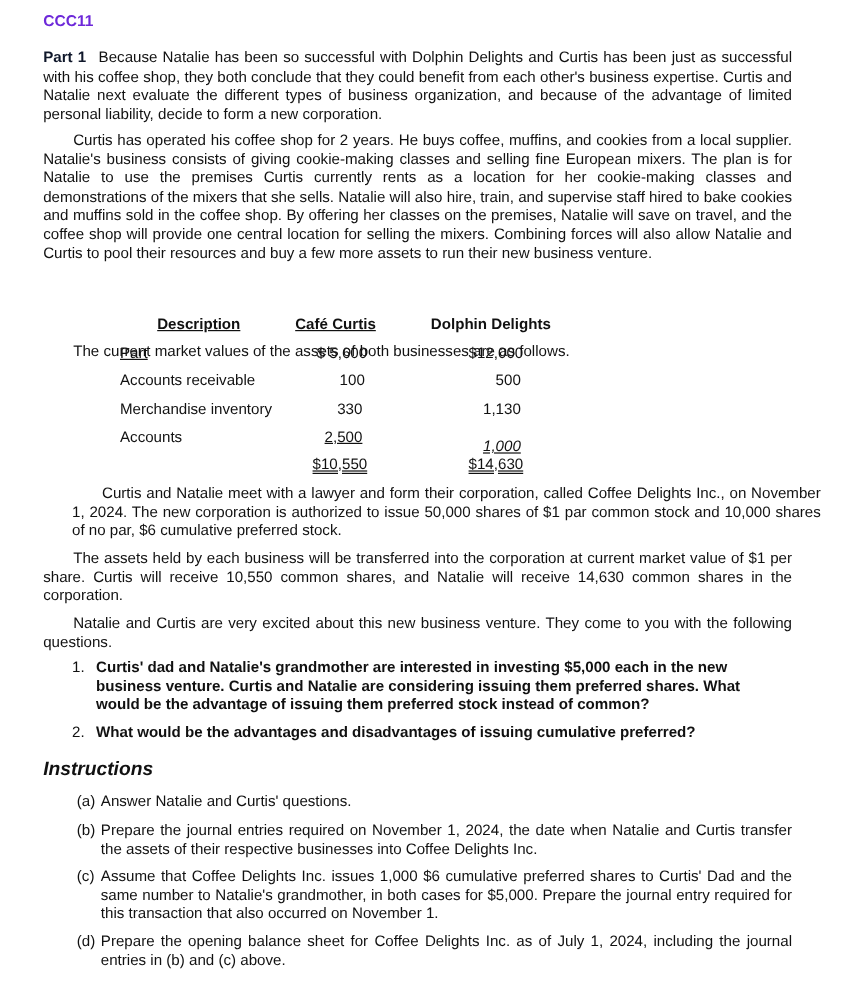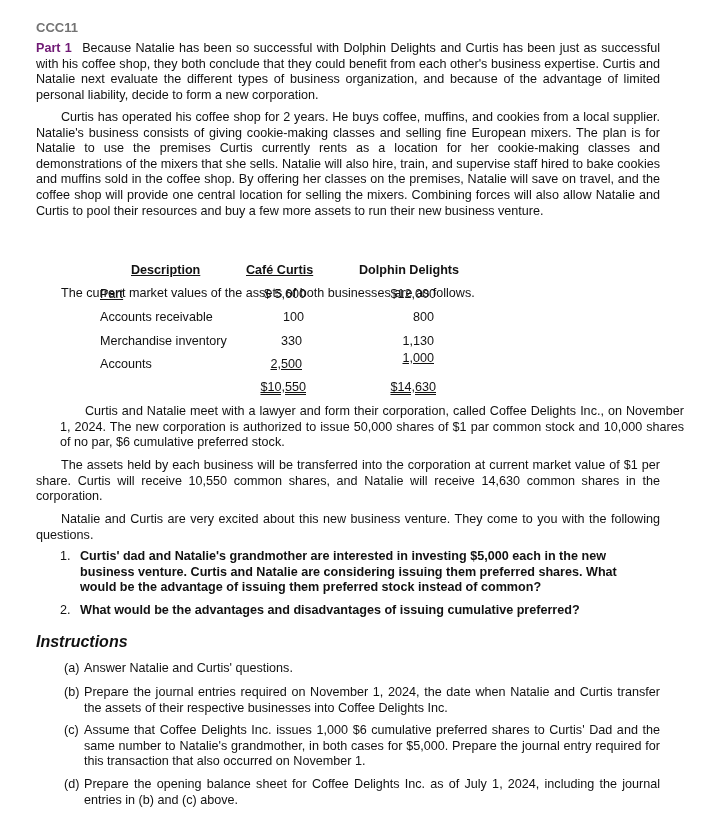--- a/index.html
+++ b/index.html
@@ -2,26 +2,26 @@
 <html><head>
   <meta charset="utf-8">
   <style>
     html, body { margin: 0; padding: 0; background: #ffffff; }
     body {
       width: 704px; height: 831px; overflow: hidden; position: relative;
       font-family: "Liberation Sans", sans-serif; color: #111;
       font-size: 12.6px; line-height: 15.6px;
     }
     .code {
-      position: absolute; left: 36px; top: 20px;
-      font-weight: bold; color: #737373; font-size: 13px;
+      position: absolute; left: 36px; top: 10px;
+      font-weight: bold; color: #6d28d9; font-size: 13px;
     }
     .para { position: absolute; left: 36px; width: 624px; text-align: justify; }
     .para.indent { text-indent: 25px; }
-    .part { font-weight: bold; color: #701a75; margin-right: 6px; }
+    .part { font-weight: bold; color: #0f172a; margin-right: 6px; }
     .intro { position: absolute; left: 61px; top: 240px; white-space: nowrap; margin-top: 46px; }
     .cell { position: absolute; white-space: nowrap; }
     .ul { text-decoration: underline; text-align: right; }
     .bold { font-weight: bold; }
     .list { position: absolute; left: 60px; width: 600px; }
     .li { position: absolute; left: 0; width: 600px; }
     .li .num { position: absolute; left: 0; }
     .li .txt { position: absolute; left: 20px; width: 576px; font-weight: bold; }
     .instr-title {
       position: absolute; left: 36px; top: 634px;
@@ -49,29 +49,29 @@
   <div class="cell bold ul" style="left:131px;top:263px;">Description</div>
   <div class="cell bold ul" style="left:246px;top:263px;">Café Curtis</div>
   <div class="cell bold" style="left:359px;top:263px;">Dolphin Delights</div>
 
   <div class="cell ul" style="left:100px;top:287px;">Part</div>
   <div class="cell" style="right:398px;top:287px;">$ 5,600</div>
   <div class="cell" style="right:268px;top:287px;">$12,000</div>
 
   <div class="cell" style="left:100px;top:310px;">Accounts receivable</div>
   <div class="cell" style="right:400px;top:310px;">100</div>
-  <div class="cell" style="right:270px;top:310px;">800</div>
+  <div class="cell" style="right:270px;top:310px;">500</div>
 
   <div class="cell" style="left:100px;top:334px;">Merchandise inventory</div>
   <div class="cell" style="right:402px;top:334px;">330</div>
   <div class="cell" style="right:270px;top:334px;">1,130</div>
 
   <div class="cell" style="left:100px;top:357px;">Accounts</div>
   <div class="cell ul" style="right:402px;top:357px;padding-left:8px;">2,500</div>
-  <div class="cell ul" style="right:270px;top:351px;padding-left:8px;">1,000</div>
+  <div class="cell ul" style="right:270px;top:365px;padding-left:8px;font-style:italic;">1,000</div>
 
   <div class="cell ul" style="right:398px;top:380px;text-decoration-style:double;">$10,550</div>
   <div class="cell ul" style="right:268px;top:380px;text-decoration-style:double;">$14,630</div>
 </div>
 
 <div class="para indent" style="top:404px;margin-left:24px;">Curtis and Natalie meet with a lawyer and form their corporation, called Coffee Delights Inc., on November 1, 2024. The new corporation is authorized to issue 50,000 shares of $1 par common stock and 10,000 shares of no par, $6 cumulative preferred stock.</div>
 <div class="para indent" style="top:458px;">The assets held by each business will be transferred into the corporation at current market value of $1 per share. Curtis will receive 10,550 common shares, and Natalie will receive 14,630 common shares in the corporation.</div>
 <div class="para indent" style="top:512px;">Natalie and Curtis are very excited about this new business venture. They come to you with the following questions.</div>
 
 <div class="list" style="top:549px;">

